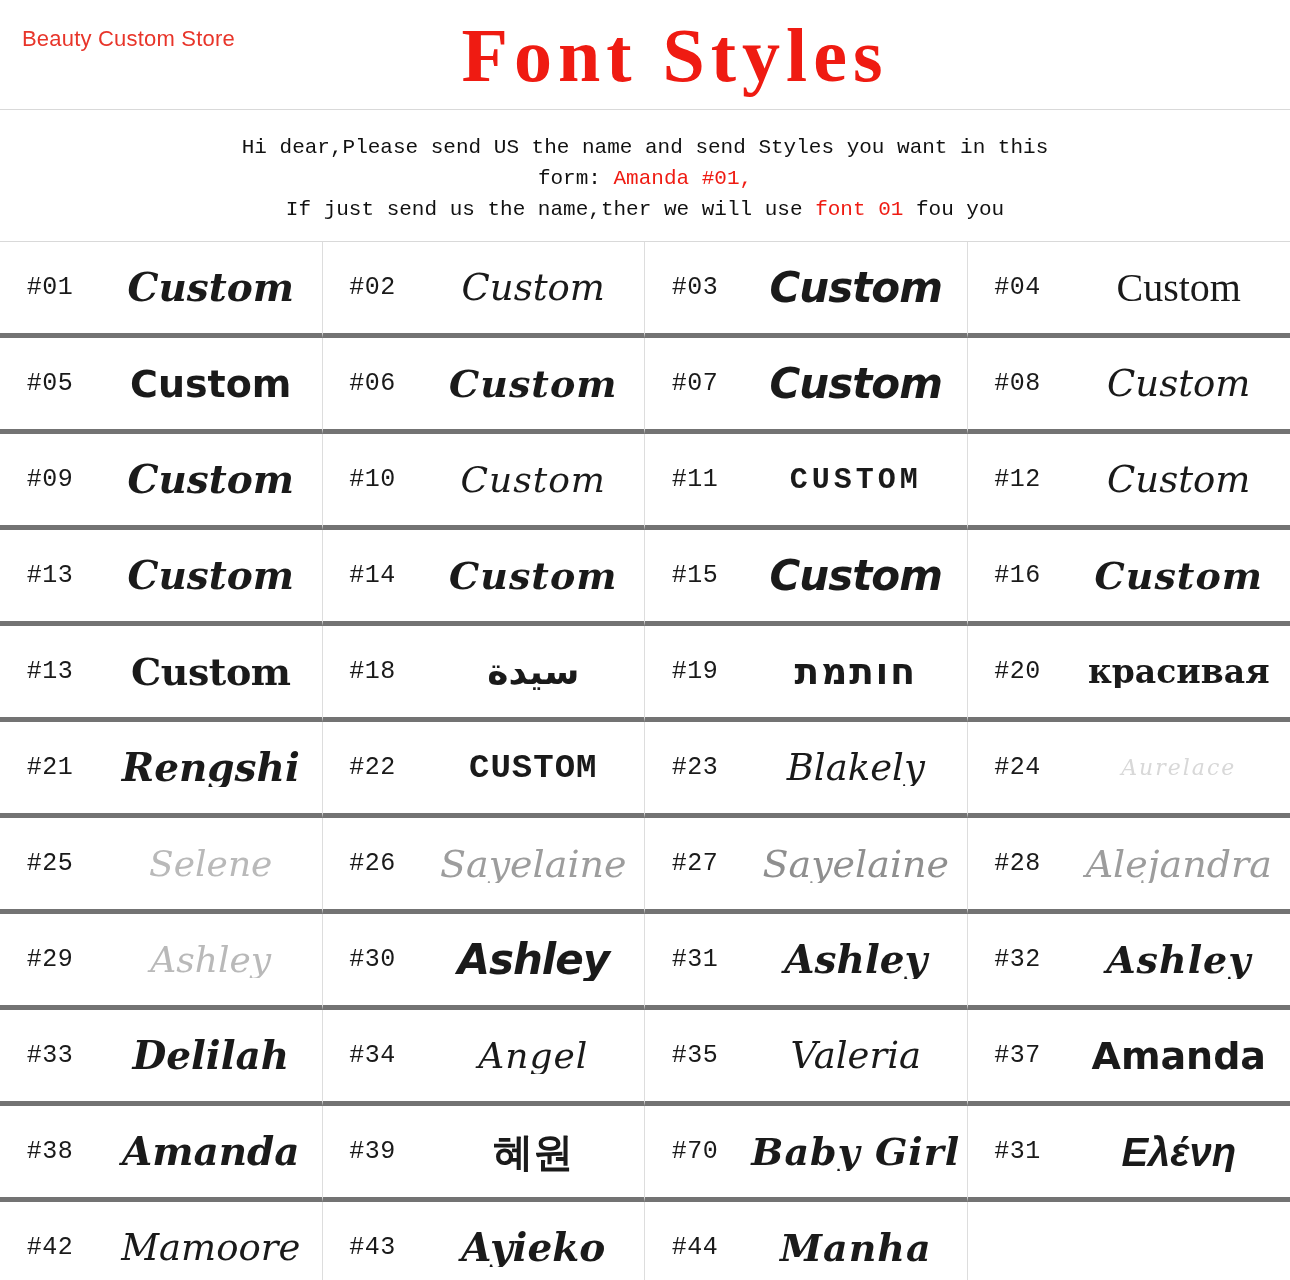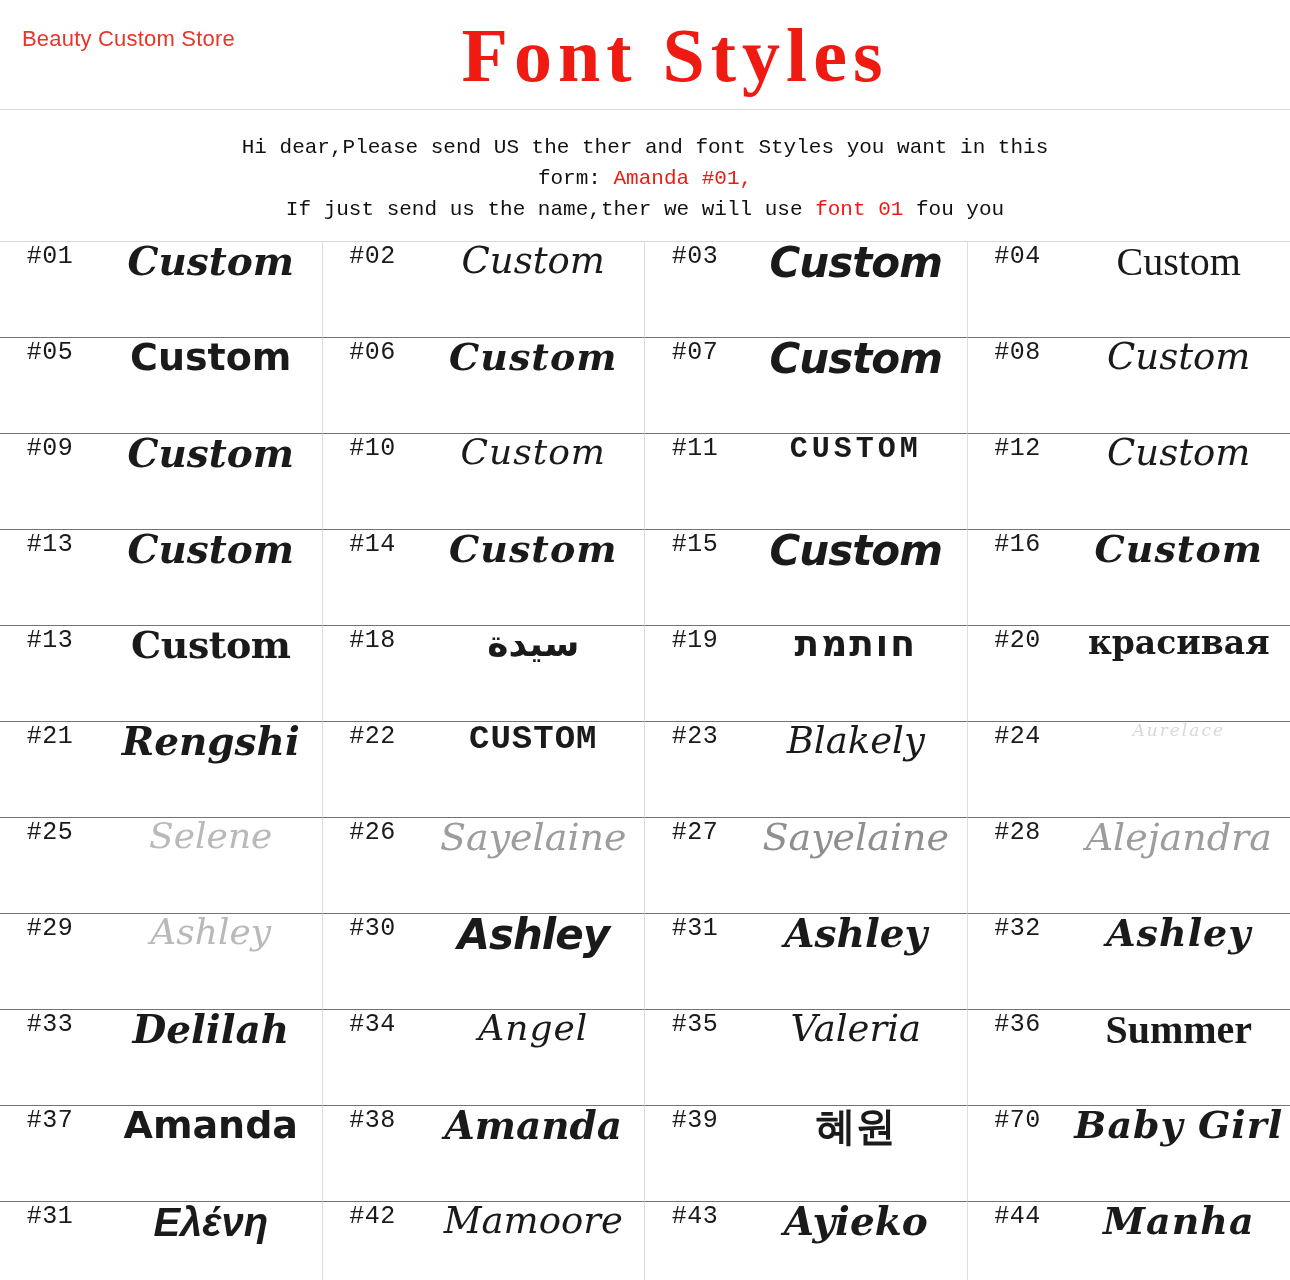--- a/index.html
+++ b/index.html
@@ -72,22 +72,23 @@
   }
 
   
   .grid {
     display: grid;
     grid-template-columns: repeat(4, 1fr);
     width: 1290px;
   }
   .cell {
     display: flex;
+    align-items: center;
     height: 96px;
-    border-bottom: 1px solid #737373;
+    border-bottom: 5px solid #737373;
     border-right: 1px solid #dddddd;
     box-sizing: border-box;
     overflow: hidden;
     background: #fff;
   }
   .cell:nth-child(4n) {
     border-right: none;
   }
   .cell-num {
     width: 100px;
@@ -110,21 +111,21 @@
   
   .s-script-bold-i { font-family: "DejaVu Serif", serif; font-style: italic; font-weight: 700; font-size: 39px; }
   .s-script-i      { font-family: "DejaVu Serif", serif; font-style: italic; font-size: 37px; }
   .s-fat-i         { font-family: "DejaVu Sans", sans-serif; font-style: italic; font-weight: 700; font-size: 42px; letter-spacing: -1px; }
   .s-plain         { font-family: "Liberation Serif", serif; font-size: 40px; }
   .s-serif-bold    { font-family: "Liberation Serif", serif; font-weight: 700; font-size: 40px; }
   .s-mono-bold     { font-family: "Liberation Mono", monospace; font-weight: 700; font-size: 34px; letter-spacing: 1px; }
   .s-mono-wide     { font-family: "Liberation Mono", monospace; font-weight: 700; font-size: 30px; letter-spacing: 4px; }
   .s-light-thin    { font-family: "DejaVu Serif", serif; font-style: italic; font-size: 36px; color: #b9b9b9; }
   .s-light-thin2   { font-family: "DejaVu Serif", serif; font-style: italic; font-size: 38px; color: #9d9d9d; }
-  .s-vlight        { font-family: "DejaVu Serif", serif; font-style: italic; font-size: 17px; color: #d8d8d8; letter-spacing: 2px; }
+  .s-vlight        { font-family: "DejaVu Serif", serif; font-style: italic; font-size: 22px; color: #d8d8d8; letter-spacing: 2px; }
   .s-grey-script   { font-family: "DejaVu Serif", serif; font-style: italic; font-size: 38px; color: #8f8f8f; }
   .s-arabic        { font-family: "DejaVu Sans", sans-serif; font-weight: 700; font-size: 36px; }
   .s-hebrew        { font-family: "DejaVu Sans", sans-serif; font-weight: 700; font-size: 36px; letter-spacing: 2px; }
   .s-cyr           { font-family: "DejaVu Serif", serif; font-weight: 700; font-size: 33px; }
   .s-korean        { font-family: "DejaVu Sans", sans-serif; font-weight: 700; font-size: 40px; }
   .s-greek         { font-family: Liberation Sans, sans-serif; font-style: italic; font-weight: 700; font-size: 40px; }
   .s-blackletter   { font-family: "DejaVu Serif", serif; font-weight: 700; font-size: 38px; letter-spacing: -0.5px; }
   .s-heavy         { font-family: "DejaVu Sans", sans-serif; font-weight: 700; font-size: 38px; }
   .s-swash         { font-family: "DejaVu Serif", serif; font-style: italic; font-weight: 700; font-size: 38px; letter-spacing: 1px; }
   .s-thin-el       { font-family: "DejaVu Serif", serif; font-style: italic; font-size: 36px; letter-spacing: 1px; }
@@ -133,21 +134,21 @@
 <body>
 
 <div class="page">
 
   <div class="header">
     <div class="store-name">Beauty Custom Store</div>
     <div class="title">Font Styles</div>
   </div>
 
   <div class="instructions">
-    <span>Hi dear,Please send US the ther and font Styles you want in this</span>
+    <span>Hi dear,Please send US the name and send Styles you want in this</span>
     <span class="line2">
       <span>form: </span><span class="red">Amanda #01,</span>
     </span>
     <span class="line2">
       <span>If just send us the name,ther we will use </span><span class="red">font 01</span><span> fou you</span>
     </span>
   </div>
 
   <div class="grid" id="grid">
       <div class="cell">
@@ -284,24 +285,20 @@
       </div>
       <div class="cell">
         <div class="cell-num">#34</div>
         <div class="cell-sample s-thin-el">Angel</div>
       </div>
       <div class="cell">
         <div class="cell-num">#35</div>
         <div class="cell-sample s-script-i">Valeria</div>
       </div>
       <div class="cell">
-        <div class="cell-num">#36</div>
-        <div class="cell-sample s-serif-bold">Summer</div>
-      </div>
-      <div class="cell">
         <div class="cell-num">#37</div>
         <div class="cell-sample s-heavy">Amanda</div>
       </div>
       <div class="cell">
         <div class="cell-num">#38</div>
         <div class="cell-sample s-script-bold-i">Amanda</div>
       </div>
       <div class="cell">
         <div class="cell-num">#39</div>
         <div class="cell-sample s-korean">혜원</div>

